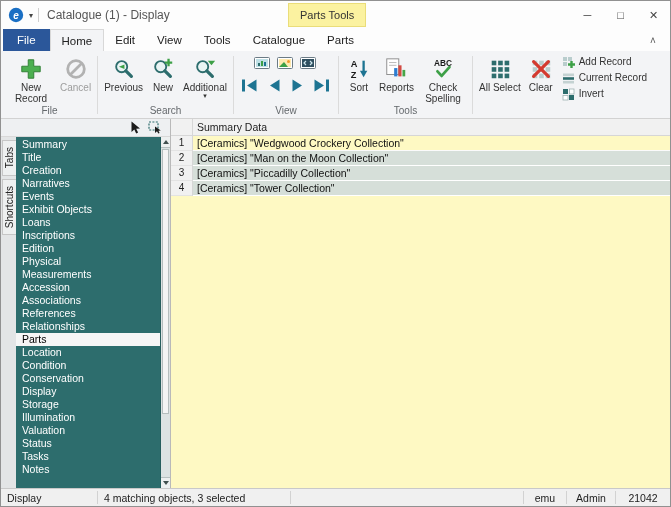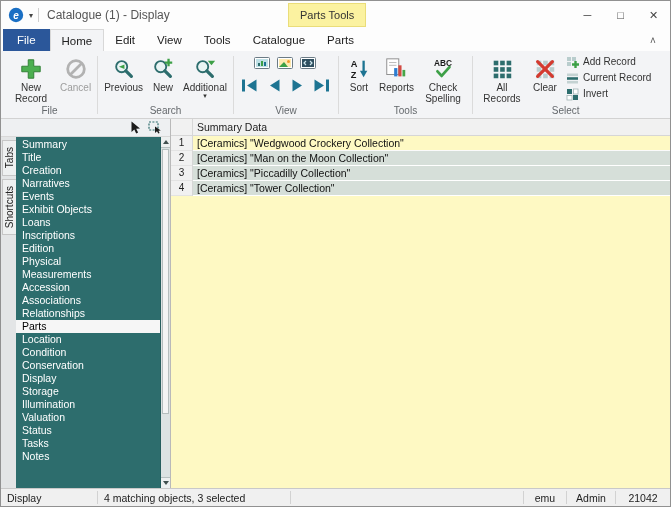--- a/index.html
+++ b/index.html
@@ -305,21 +305,21 @@
                   <rect x="18" y="4" width="5" height="5"></rect>
                 <rect x="4" y="11" width="5" height="5"></rect>
                   <rect x="11" y="11" width="5" height="5"></rect>
                   <rect x="18" y="11" width="5" height="5"></rect>
                 <rect x="4" y="18" width="5" height="5"></rect>
                   <rect x="11" y="18" width="5" height="5"></rect>
                   <rect x="18" y="18" width="5" height="5"></rect>
               </g>
             </svg>
           </span>
-          <span class="lbl">All Records</span>
+          <span class="lbl">All Select</span>
         </div>
         <div class="big-btn">
           <span class="ico">
             <svg width="24" height="24" viewBox="0 0 26 26">
               <g fill="#b9cdcd">
                 <rect x="4" y="4" width="5" height="5"></rect>
                   <rect x="11" y="4" width="5" height="5"></rect>
                   <rect x="18" y="4" width="5" height="5"></rect>
                 <rect x="4" y="11" width="5" height="5"></rect>
                   <rect x="11" y="11" width="5" height="5"></rect>
@@ -357,21 +357,20 @@
             <svg width="13" height="13" viewBox="0 0 13 13">
               <rect x="1" y="1" width="5" height="5" fill="#2d6d6d"></rect>
               <rect x="7.5" y="1" width="4.5" height="5" fill="#fff" stroke="#9fb3b3" stroke-width="0.8"></rect>
               <rect x="1" y="7.5" width="5" height="4.5" fill="#fff" stroke="#9fb3b3" stroke-width="0.8"></rect>
               <rect x="7" y="7" width="5" height="5" fill="#2d6d6d"></rect>
             </svg>
             <span>Invert</span>
           </div>
         </div>
       </div>
-      <div class="rgroup-label">Select</div>
     </div>
   </div>
 
   <div class="content">
 
     <div class="left-panel">
       <div class="mini-toolbar">
         <svg width="12" height="13" viewBox="0 0 12 13">
           <path d="M2.5 0.5 L2.5 11 L5.3 8.6 L7.2 12.4 L9.1 11.5 L7.2 7.8 L11 7.6 Z" fill="#1b1b1b"></path>
         </svg>
@@ -397,20 +396,21 @@
             <div class="nav-item">Narratives</div>
             <div class="nav-item">Events</div>
             <div class="nav-item">Exhibit Objects</div>
             <div class="nav-item">Loans</div>
             <div class="nav-item">Inscriptions</div>
             <div class="nav-item">Edition</div>
             <div class="nav-item">Physical</div>
             <div class="nav-item">Measurements</div>
             <div class="nav-item">Accession</div>
             <div class="nav-item">Associations</div>
+            <div class="nav-item">References</div>
             <div class="nav-item">Relationships</div>
             <div class="nav-item selected">Parts</div>
             <div class="nav-item">Location</div>
             <div class="nav-item">Condition</div>
             <div class="nav-item">Conservation</div>
             <div class="nav-item">Display</div>
             <div class="nav-item">Storage</div>
             <div class="nav-item">Illumination</div>
             <div class="nav-item">Valuation</div>
             <div class="nav-item">Status</div>

